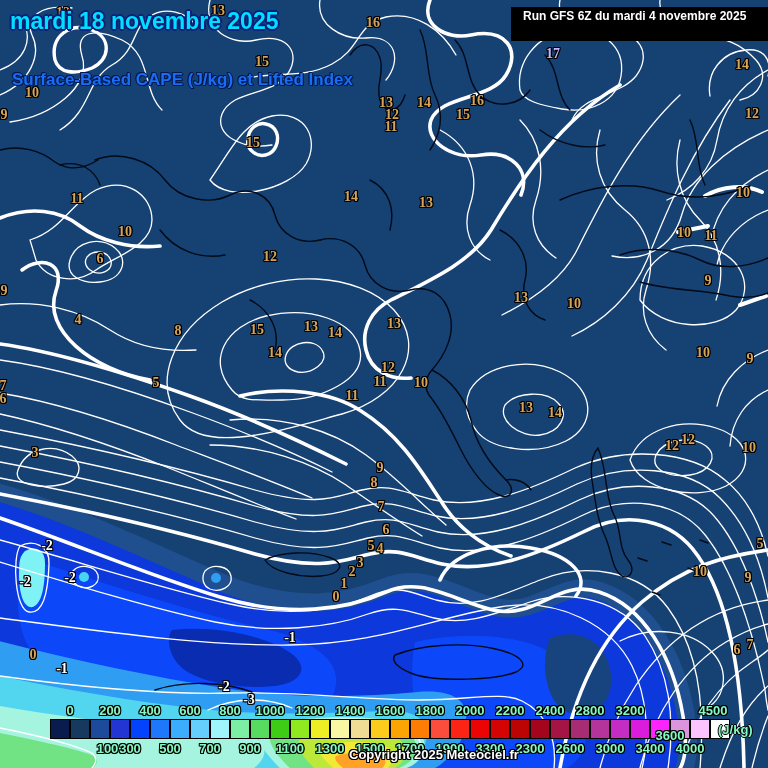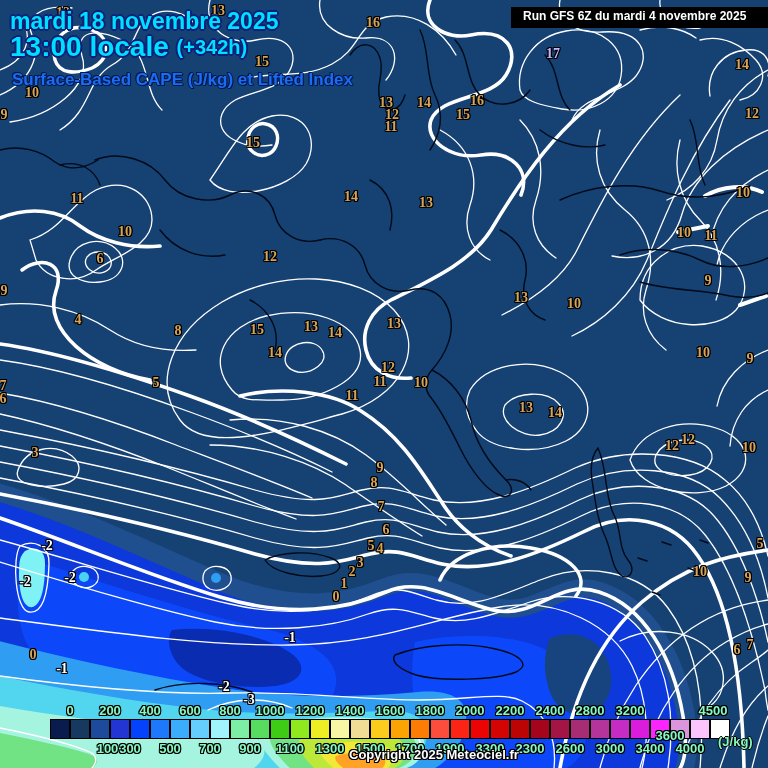--- a/index.html
+++ b/index.html
@@ -10,34 +10,34 @@
   #date-line{left:10px;top:8px;font-size:23px;font-weight:bold;color:#00dfff;
     text-shadow:-2px 0 0 #0a1f7a,2px 0 0 #0a1f7a,0 -2px 0 #0a1f7a,0 2px 0 #0a1f7a,
     -1px -1px 0 #0a1f7a,1px -1px 0 #0a1f7a,-1px 1px 0 #0a1f7a,1px 1px 0 #0a1f7a;}
   #time-line{left:10px;top:31px;font-size:28px;font-weight:bold;color:#00dfff;
     text-shadow:-2px 0 0 #0a1f7a,2px 0 0 #0a1f7a,0 -2px 0 #0a1f7a,0 2px 0 #0a1f7a,
     -1px -1px 0 #0a1f7a,1px -1px 0 #0a1f7a,-1px 1px 0 #0a1f7a,1px 1px 0 #0a1f7a;}
   #run-offset{font-size:20px;font-weight:bold;vertical-align:2px;}
   #subtitle{left:12px;top:70px;font-size:17px;font-weight:bold;color:#1a6cf2;
     text-shadow:-1px 0 0 #041a50,1px 0 0 #041a50,0 -1px 0 #041a50,0 1px 0 #041a50,
     -1px -1px 0 #041a50,1px 1px 0 #041a50;}
-  #run-box{position:absolute;left:511px;top:7px;width:257px;height:21px;z-index:6;
+  #run-box{position:absolute;left:511px;top:7px;width:257px;height:34px;z-index:6;
     background:#000;color:#fff;font-size:12px;font-weight:bold;line-height:19px;
     padding-left:12px;box-sizing:border-box;}
   .sw{position:absolute;top:719px;width:20px;height:20px;border:1px solid #000;
     box-sizing:border-box;z-index:3;}
   .cbl{position:absolute;transform:translateX(-50%);font-size:13px;font-weight:bold;z-index:4;
     text-shadow:-1px 0 0 #000,1px 0 0 #000,0 -1px 0 #000,0 1px 0 #000,
     -1px -1px 0 #000,1px -1px 0 #000,-1px 1px 0 #000,1px 1px 0 #000;}
   .clabel{position:absolute;transform:translate(-50%,-50%);z-index:2;
     font-family:"Liberation Serif",serif;font-size:14px;font-weight:bold;white-space:nowrap;
     text-shadow:-1px 0 0 #000,1px 0 0 #000,0 -1px 0 #000,0 1px 0 #000,
     -1px -1px 0 #000,1px -1px 0 #000,-1px 1px 0 #000,1px 1px 0 #000;}
   #unit-label{position:absolute;left:718px;top:722px;font-size:13px;font-weight:bold;z-index:4;
-    text-shadow:-1px 0 0 #000,1px 0 0 #000,0 -1px 0 #000,0 1px 0 #000;margin-top:12px;}
+    text-shadow:-1px 0 0 #000,1px 0 0 #000,0 -1px 0 #000,0 1px 0 #000;}
   #copyright{position:absolute;left:349px;top:747px;font-size:13px;font-weight:bold;color:#fff;z-index:5;
     text-shadow:-1px 0 0 #000,1px 0 0 #000,0 -1px 0 #000,0 1px 0 #000,
     -1px -1px 0 #000,1px -1px 0 #000,-1px 1px 0 #000,1px 1px 0 #000;}
 </style>
 </head>
 <body>
 
 <div id="stage">
 
   <svg id="mapsvg" width="768" height="768" viewBox="0 0 768 768">
@@ -244,24 +244,20 @@
       <span class="clabel" style="left: 290px; top: 638px; color: rgb(255, 255, 255);">-1</span>
       <span class="clabel" style="left: 750px; top: 645px; color: rgb(214, 163, 88);">7</span>
       <span class="clabel" style="left: 737px; top: 650px; color: rgb(214, 163, 88);">6</span>
       <span class="clabel" style="left: 33px; top: 655px; color: rgb(214, 163, 88);">0</span>
       <span class="clabel" style="left: 62px; top: 669px; color: rgb(255, 255, 255);">-1</span>
       <span class="clabel" style="left: 224px; top: 687px; color: rgb(255, 255, 255);">-2</span>
       <span class="clabel" style="left: 249px; top: 700px; color: rgb(255, 255, 255);">-3</span>
     </div>
 
   <div class="hdr" id="date-line">mardi 18 novembre 2025</div>
-  <div class="hdr" id="time-line">
-    <span>13:00 locale</span>
-    <span id="run-offset">(+342h)</span>
-  </div>
   <div class="hdr" id="subtitle">Surface-Based CAPE (J/kg) et Lifted Index</div>
 
   <div id="run-box">
     <span>Run GFS 6Z du mardi 4 novembre 2025</span>
   </div>
 
   <div id="colorbar">
       <div class="sw" style="left: 50px; background: rgb(10, 27, 77);"></div>
       <div class="sw" style="left: 70px; background: rgb(23, 57, 95);"></div>
       <div class="sw" style="left: 90px; background: rgb(30, 74, 156);"></div>

